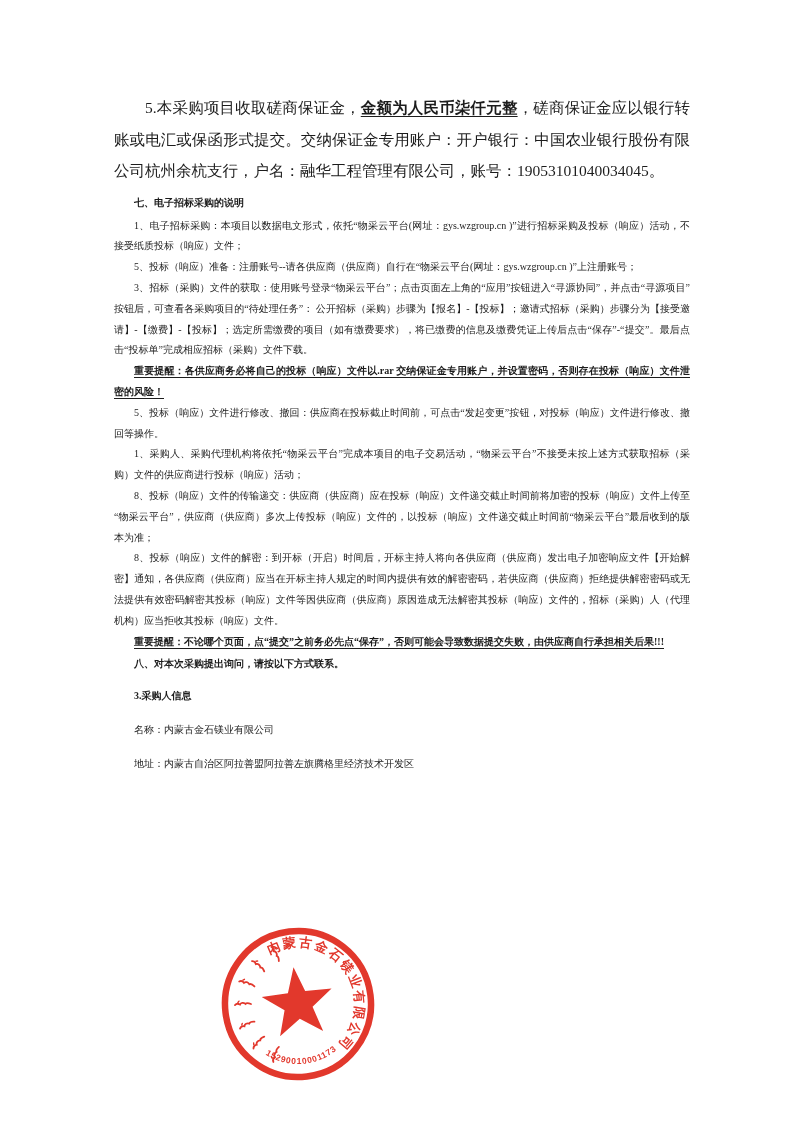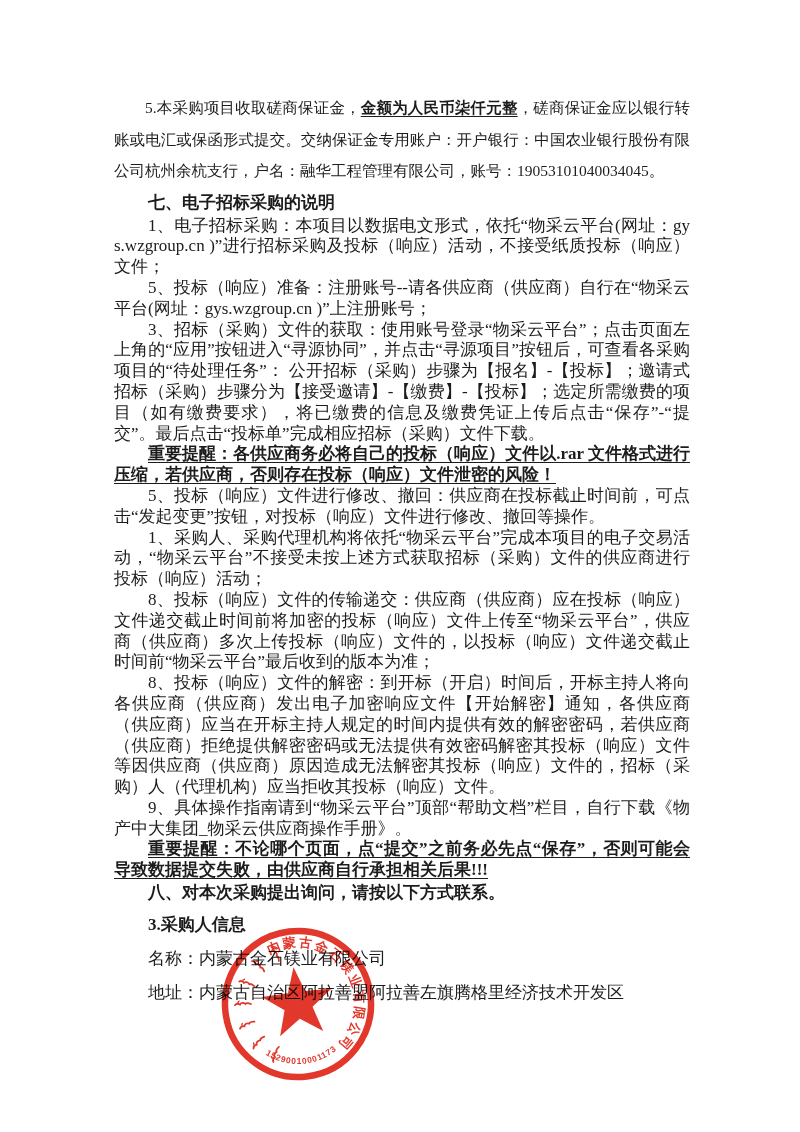--- a/index.html
+++ b/index.html
@@ -10,21 +10,21 @@
     overflow:hidden;
     font-family:"Liberation Serif","DejaVu Serif",serif;
     color:#1c1c1c;
   }
   .doc{
     position:absolute;
     left:114px;top:92px;width:576px;
   }
   .doc p{
     margin:0;
-    font-size:17px;
+    font-size:10px;
     line-height:20.8px;
     text-align:justify;
     text-indent:2em;
     word-break:break-all;
   }
   p.loose{font-size:15.5px;line-height:31.6px;}
   p.h7{font-weight:700;margin-top:6px;margin-bottom:2px;}
   p.indent3{text-indent:3em;}
   p.warn{font-weight:700;text-decoration:underline;text-underline-offset:3px;}
   p.h8{font-weight:700;margin-top:2px;}
@@ -44,26 +44,25 @@
 </head>
 <body>
 
 <div class="doc">
   <p class="loose"><span class="seg">5.本采购项目收取磋商保证金，</span><span class="seg bu">金额为人民币柒仟元整</span><span class="seg">，磋商保证金应以银行转账或电汇或保函形式提交。交纳保证金专用账户：开户银行：中国农业银行股份有限公司杭州余杭支行，户名：融华工程管理有限公司，账号：19053101040034045。</span></p>
 
   <p class="h7">七、电子招标采购的说明</p>
   <p>1、电子招标采购：本项目以数据电文形式，依托“物采云平台(网址：gys.wzgroup.cn )”进行招标采购及投标（响应）活动，不接受纸质投标（响应）文件；</p>
   <p>5、投标（响应）准备：注册账号--请各供应商（供应商）自行在“物采云平台(网址：gys.wzgroup.cn )”上注册账号；</p>
   <p>3、招标（采购）文件的获取：使用账号登录“物采云平台”；点击页面左上角的“应用”按钮进入“寻源协同”，并点击“寻源项目”按钮后，可查看各采购项目的“待处理任务”： 公开招标（采购）步骤为【报名】-【投标】；邀请式招标（采购）步骤分为【接受邀请】-【缴费】-【投标】；选定所需缴费的项目（如有缴费要求），将已缴费的信息及缴费凭证上传后点击“保存”-“提交”。最后点击“投标单”完成相应招标（采购）文件下载。</p>
-  <p class="warn">重要提醒：各供应商务必将自己的投标（响应）文件以.rar 文件格式进行压缩，若供应商，否则存在投标（响应）文件泄密的风险！</p>
+  <p class="warn">重要提醒：各供应商务必将自己的投标（响应）文件以.rar 交纳保证金专用账户，并设置密码，否则存在投标（响应）文件泄密的风险！</p>
   <p>5、投标（响应）文件进行修改、撤回：供应商在投标截止时间前，可点击“发起变更”按钮，对投标（响应）文件进行修改、撤回等操作。</p>
   <p>1、采购人、采购代理机构将依托“物采云平台”完成本项目的电子交易活动，“物采云平台”不接受未按上述方式获取招标（采购）文件的供应商进行投标（响应）活动；</p>
   <p>8、投标（响应）文件的传输递交：供应商（供应商）应在投标（响应）文件递交截止时间前将加密的投标（响应）文件上传至“物采云平台”，供应商（供应商）多次上传投标（响应）文件的，以投标（响应）文件递交截止时间前“物采云平台”最后收到的版本为准；</p>
   <p>8、投标（响应）文件的解密：到开标（开启）时间后，开标主持人将向各供应商（供应商）发出电子加密响应文件【开始解密】通知，各供应商（供应商）应当在开标主持人规定的时间内提供有效的解密密码，若供应商（供应商）拒绝提供解密密码或无法提供有效密码解密其投标（响应）文件等因供应商（供应商）原因造成无法解密其投标（响应）文件的，招标（采购）人（代理机构）应当拒收其投标（响应）文件。</p>
-  <p>9、具体操作指南请到“物采云平台”顶部“帮助文档”栏目，自行下载《物产中大集团_物采云供应商操作手册》。</p>
   <p class="warn">重要提醒：不论哪个页面，点“提交”之前务必先点“保存”，否则可能会导致数据提交失败，由供应商自行承担相关后果!!!</p>
   <p class="h8">八、对本次采购提出询问，请按以下方式联系。</p>
   <p class="buyer-title">3.采购人信息</p>
   <p class="buyer-line">名称：内蒙古金石镁业有限公司</p>
   <p class="buyer-line">地址：内蒙古自治区阿拉善盟阿拉善左旗腾格里经济技术开发区</p>
 </div>
 
 <svg class="stamp" viewBox="0 0 160 160" aria-hidden="true">
   <defs>
     <path id="arcTop" d="M 57.7 27.5 A 57 57 0 0 1 112.7 126.7" fill="none"></path>

